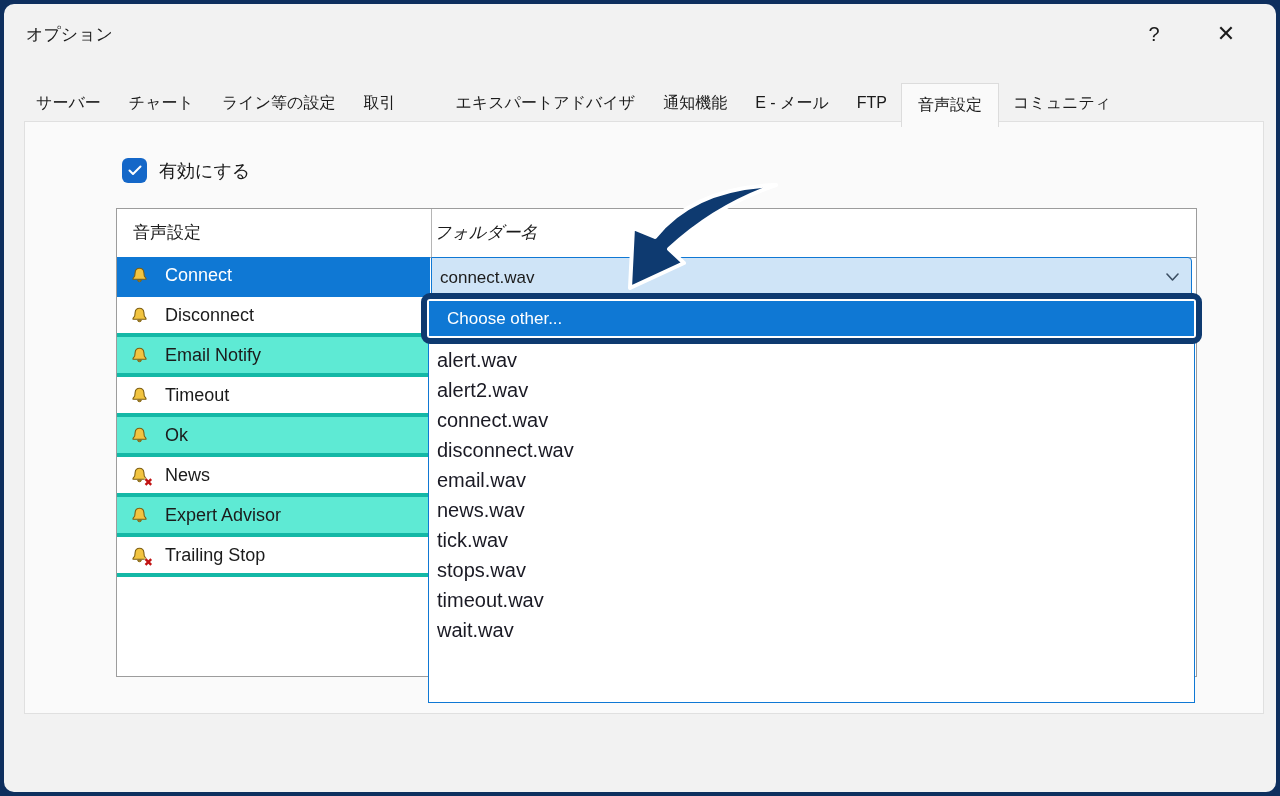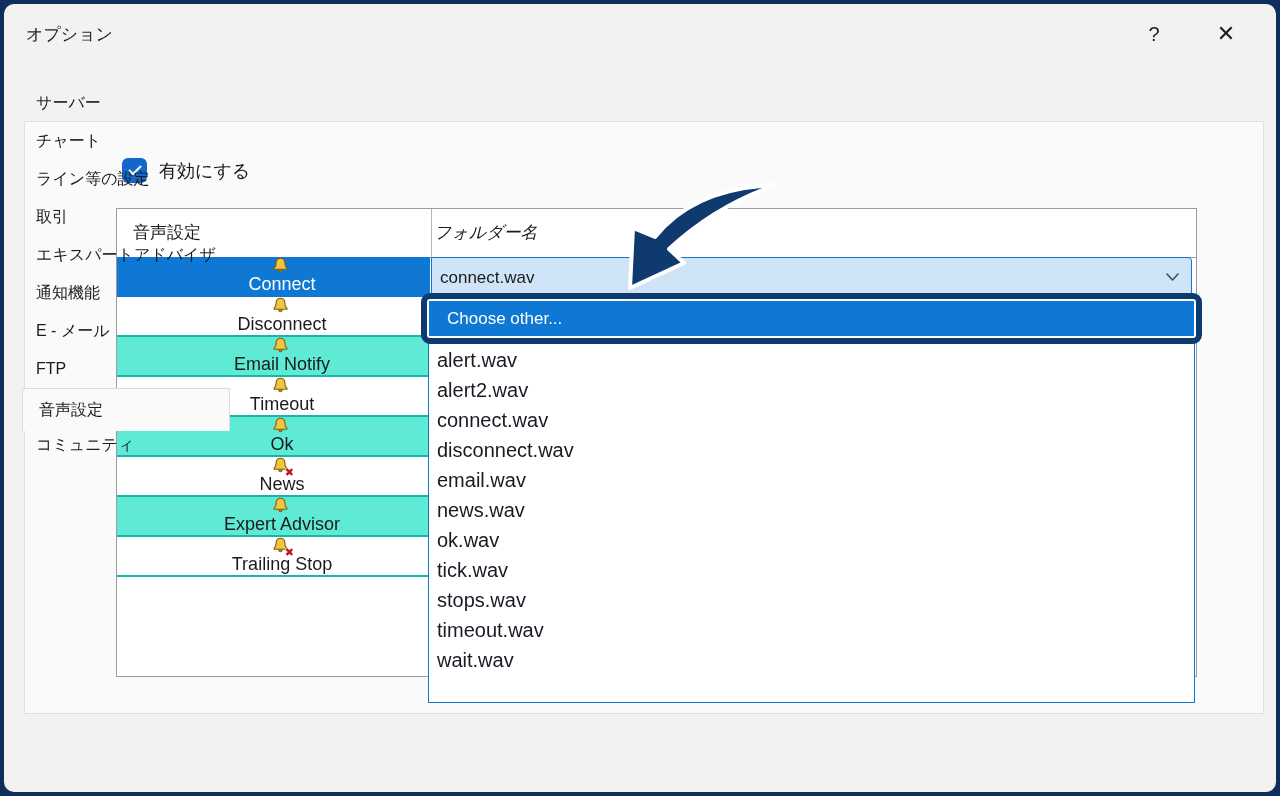--- a/index.html
+++ b/index.html
@@ -20,21 +20,21 @@
     background:#f2f2f2;border:4px solid #0e2f5e;border-radius:14px;
     overflow:hidden;
   }
   
   .titlebar{position:absolute;left:0;top:0;right:0;height:58px;}
   .title{position:absolute;left:22px;top:19px;font-size:17px;color:#191919;}
   .tb-btn{position:absolute;top:14px;width:44px;height:32px;display:flex;align-items:center;justify-content:center;color:#1a1a1a;cursor:default;}
   .help-btn{right:100px;font-size:20px;}
   .close-btn{right:28px;font-size:22px;font-weight:300;}
   
-  .tabbar{position:absolute;left:18px;top:80px;height:38px;display:flex;z-index:3;flex-direction:column;}
+  .tabbar{position:absolute;left:18px;top:80px;height:38px;display:flex;align-items:flex-end;z-index:3;}
   .tab{
     height:38px;line-height:38px;padding:0 14px;font-size:16px;color:#1b1b1b;
     white-space:nowrap;position:relative;box-sizing:border-box;
   }
   .tab.active{
     background:#fafafa;border:1px solid #dcdcdc;border-bottom:none;
     height:44px;line-height:42px;margin-bottom:-5px;z-index:4;padding:0 16px;
   }
   .tab[data-wide="true"]{padding-right:46px;}
   
@@ -55,21 +55,21 @@
     background:#ffffff;border:1px solid #9c9c9c;box-sizing:border-box;z-index:2;
   }
   .thead{position:absolute;left:0;top:0;right:0;height:48px;border-bottom:1px solid #9c9c9c;background:#fff;}
   .th-sep{position:absolute;left:314px;top:0;width:1px;height:48px;background:#b5b5b5;}
   .th{position:absolute;top:0;height:48px;line-height:48px;font-size:17px;color:#1b1b1b;}
   .th-sound{left:16px;}
   .th-folder{left:317px;font-style:italic;}
   .rows{position:absolute;left:0;top:48px;width:313px;}
   .row{
     height:40px;display:flex;align-items:center;box-sizing:border-box;
-    border-bottom:2px solid #14b8a6;background:#ffffff;position:relative;flex-direction:column;
+    border-bottom:4px solid #14b8a6;background:#ffffff;position:relative;
   }
   .row.alt{background:#5eead4;}
   .row.selected{background:var(--accent);border-bottom-color:var(--accent);}
   .row.selected .row-label{color:#ffffff;}
   .bell{position:relative;width:17px;height:17px;margin-left:14px;flex:0 0 auto;}
   .mute-x{
     position:absolute;right:-5px;bottom:-4px;color:#c11313;font-size:11px;font-weight:bold;
     text-shadow:0 0 2px #fff,0 0 2px #fff;line-height:11px;
   }
   .row-label{margin-left:17px;font-size:18px;color:#1b1b1b;}
@@ -212,21 +212,20 @@
   </div>
 
   <div class="dropdown">
     <div class="dropdown-items">
         <div class="dropdown-item">alert.wav</div>
         <div class="dropdown-item">alert2.wav</div>
         <div class="dropdown-item">connect.wav</div>
         <div class="dropdown-item">disconnect.wav</div>
         <div class="dropdown-item">email.wav</div>
         <div class="dropdown-item">news.wav</div>
-        <div class="dropdown-item">ok.wav</div>
         <div class="dropdown-item">tick.wav</div>
         <div class="dropdown-item">stops.wav</div>
         <div class="dropdown-item">timeout.wav</div>
         <div class="dropdown-item">wait.wav</div>
       </div>
   </div>
 
   <div class="annotation-box">
     <div class="choose-row">Choose other...</div>
   </div>

